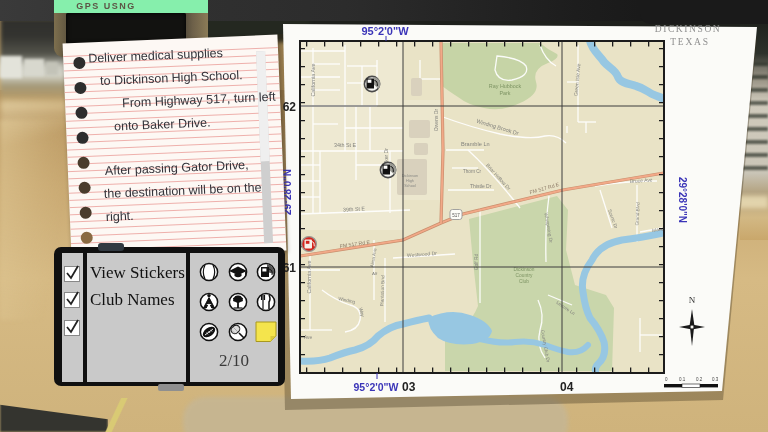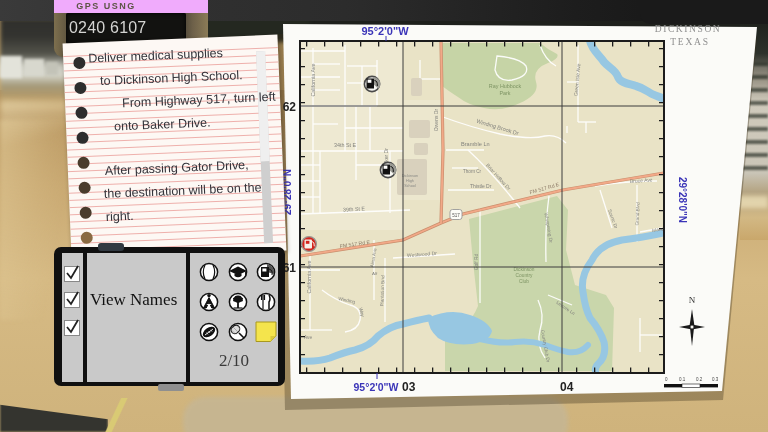--- a/index.html
+++ b/index.html
@@ -264,25 +264,24 @@
       <text x="696" y="381" font-size="4.5" fill="#444">0.2</text>
       <text x="712" y="381" font-size="4.5" fill="#444">0.3</text>
       <rect x="664" y="384" width="18" height="3.4" fill="#111"></rect>
       <rect x="682" y="384" width="18" height="3.4" fill="#fff" stroke="#111" stroke-width="0.6"></rect>
       <rect x="700" y="384" width="18" height="3.4" fill="#111"></rect>
     </g>
   </svg>
 
   <div class="abs" style="left:54px;top:0;width:154px;height:57px;background:linear-gradient(90deg,#7d6f4e 0%,#554c3b 12%,#453f33 20%,#453f33 82%,#6d6049 90%,#8b7b57 100%);border-radius:0 0 9px 9px;"></div>
 
-  <div class="abs" style="left:54px;top:0;width:154px;height:13px;background:#f0abfc;color:#5d5546;text-indent:-50px;font-size:9px;font-weight:bold;letter-spacing:1.5px;text-align:center;line-height:13px;">GPS USNG</div>
+  <div class="abs" style="left:54px;top:0;width:154px;height:13px;background:#86efac;color:#5d5546;text-indent:-50px;font-size:9px;font-weight:bold;letter-spacing:1.5px;text-align:center;line-height:13px;">GPS USNG</div>
 
   <div class="abs" style="left:66px;top:13px;width:120px;height:31px;background:#121210;border-radius:2px;box-shadow:inset 0 0 5px #000;"></div>
 
-  <div class="abs" style="left:69px;top:19px;width:120px;height:22px;color:#d4d4d2;font-size:16px;letter-spacing:0.2px;">0240 6107</div>
 
   <div class="abs" style="left:64px;top:47px;width:46px;height:6px;background:repeating-linear-gradient(180deg,#2e2a1c 0 1.5px,transparent 1.5px 3px);opacity:.8;"></div>
 
   <div class="abs" style="left:67px;top:39px;width:215px;height:216px;transform:rotate(-2.4deg);transform-origin:50% 50%;background:#fdf8f4;box-shadow:1px 2px 4px rgba(40,30,20,0.4);">
 
     <svg class="abs" style="left:0;top:0;" width="215" height="216" viewBox="0 0 215 216">
         <g stroke="#eca9a5" stroke-width="0.9">
           <line x1="0" y1="13.0" x2="215" y2="13.0"></line>
           <line x1="0" y1="20.2" x2="215" y2="20.2"></line>
           <line x1="0" y1="27.4" x2="215" y2="27.4"></line>
@@ -367,21 +366,22 @@
   <div class="abs" style="left:64px;top:320px;width:14px;height:14px;background:#fff;border:1px solid #888;"></div>
 
   <svg class="abs" style="left:62px;top:253px;" width="21" height="129" viewBox="0 0 21 129">
     <g stroke="#222" stroke-width="1.8" fill="none">
       <path d="M5,20 l4,5 7,-12"></path>
       <path d="M5,46 l4,5 7,-12"></path>
       <path d="M5,74 l4,5 7,-12"></path>
     </g>
   </svg>
 
-  <div class="abs" style="left:90px;top:290px;width:95px;font-family:'Liberation Serif',serif;font-size:17px;color:#111;">View Names</div>
+  <div class="abs" style="left:90px;top:263px;width:95px;font-family:'Liberation Serif',serif;font-size:17px;color:#111;">View Stickers</div>
+  <div class="abs" style="left:90px;top:290px;width:95px;font-family:'Liberation Serif',serif;font-size:17px;color:#111;">Club Names</div>
 
   <svg class="abs" style="left:190px;top:253px;" width="88" height="129" viewBox="0 0 88 129">
 
     <g>
       <circle cx="19" cy="19" r="8.6" fill="#fff" stroke="#111" stroke-width="1.5"></circle>
       <path d="M15,12 q-3.4,7 0,14 M23,12 q3.4,7 0,14" stroke="#111" stroke-width="1.2" fill="none"></path>
     </g>
 
     <g>
       <circle cx="48" cy="19" r="8.6" fill="#fff" stroke="#111" stroke-width="1.5"></circle>

